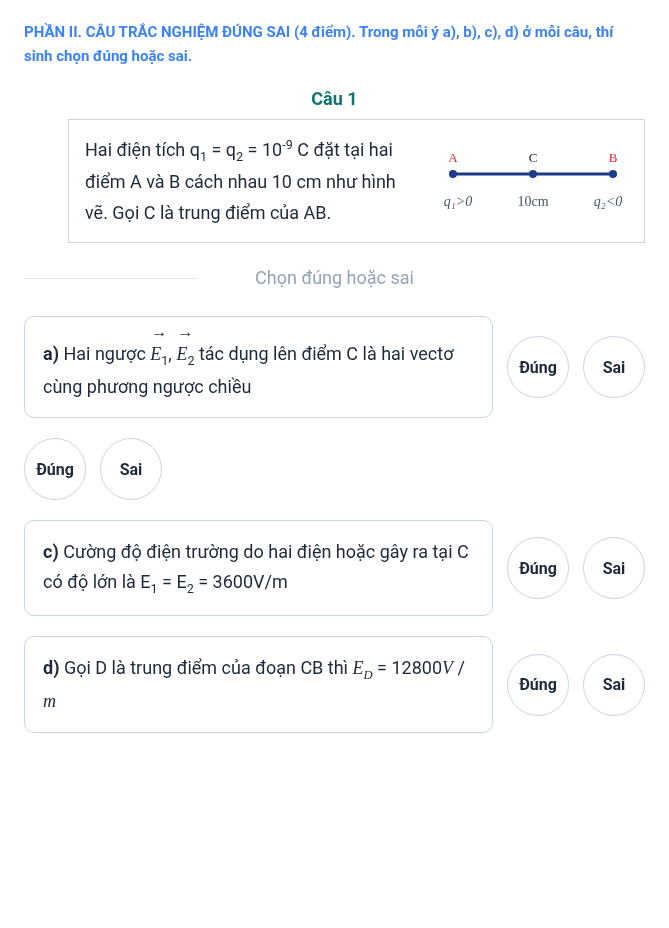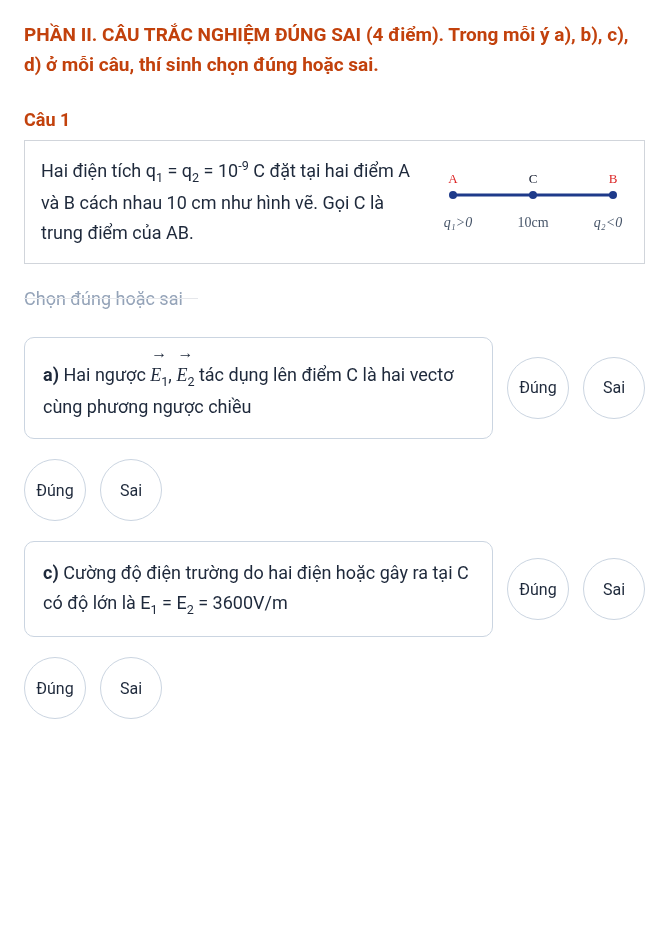--- a/index.html
+++ b/index.html
@@ -5,55 +5,58 @@
   * { box-sizing: border-box; }
   body {
     margin: 0;
     padding: 20px 24px;
     font-family: -apple-system, BlinkMacSystemFont, "Segoe UI", Roboto, Arial, sans-serif;
     color: #1e293b;
     background: #ffffff;
     width: 669px;
   }
   .section-title {
-    font-size: 19px;
+    font-size: 15px;
     font-weight: 700;
     line-height: 1.6;
-    margin-bottom: 28px;
-    color: #c2410c;
+    margin-bottom: 20px;
+    color: #3b82f6;
   }
   .question-label {
     font-size: 18px;
     font-weight: 700;
     margin-bottom: 10px;
-    color: #c2410c;
+    color: #0f766e;
+    text-align: center;
   }
   .question-box {
     border: 1px solid #d1d5db;
     padding: 14px 16px;
     display: flex;
     gap: 16px;
     align-items: flex-start;
     margin-bottom: 24px;
+    margin-left: 44px;
   }
   .question-text {
     flex: 1;
     font-size: 18px;
     line-height: 1.7;
     color: #1e293b;
   }
   .sub { font-size: 0.7em; vertical-align: sub; }
   .sup { font-size: 0.7em; vertical-align: super; }
   .diagram {
     width: 190px;
     height: 90px;
     flex-shrink: 0;
     font-family: serif;
   }
   .choose-label {
+    text-align: center;
     color: #94a3b8;
     font-size: 18px;
     margin: 24px 0 28px;
     position: relative;
   }
   .choose-label::before {
     content: "";
     position: absolute;
     left: 0;
     top: 50%;
@@ -78,21 +81,21 @@
   .circle-btn {
     width: 62px;
     height: 62px;
     border: 1.5px solid #cbd5e1;
     border-radius: 50%;
     background: #ffffff;
     display: flex;
     align-items: center;
     justify-content: center;
     font-size: 16px;
-    font-weight: 400;
+    font-weight: 700;
     color: #1e293b;
     cursor: pointer;
     flex-shrink: 0;
   }
   .math-it { font-style: italic; font-family: "Times New Roman", serif; }
   .vec { position: relative; display: inline-block; padding-top: 6px; }
   .vec .arrow {
     position: absolute;
     top: -6px;
     left: 0;
@@ -147,17 +150,20 @@
 
   <div class="option-row">
     <div class="option-text">
       <b>c) </b><span>Cường độ điện trường do hai điện hoặc gây ra tại C có độ lớn là E</span><span class="sub">1</span><span> = E</span><span class="sub">2</span><span> = 3600V/m</span>
     </div>
     <div class="circle-btn">Đúng</div>
     <div class="circle-btn">Sai</div>
   </div>
 
   <div class="option-row">
+    <div class="option-text">
+      <b>d) </b><span>Gọi D là trung điểm của đoạn CB thì </span><span class="math-it">E</span><span class="sub math-it">D</span><span> = </span><span>12800</span><span class="math-it">V</span><span> / </span><span class="math-it">m</span>
+    </div>
     <div class="circle-btn">Đúng</div>
     <div class="circle-btn">Sai</div>
   </div>
 
 </div>
 
 </body></html>

